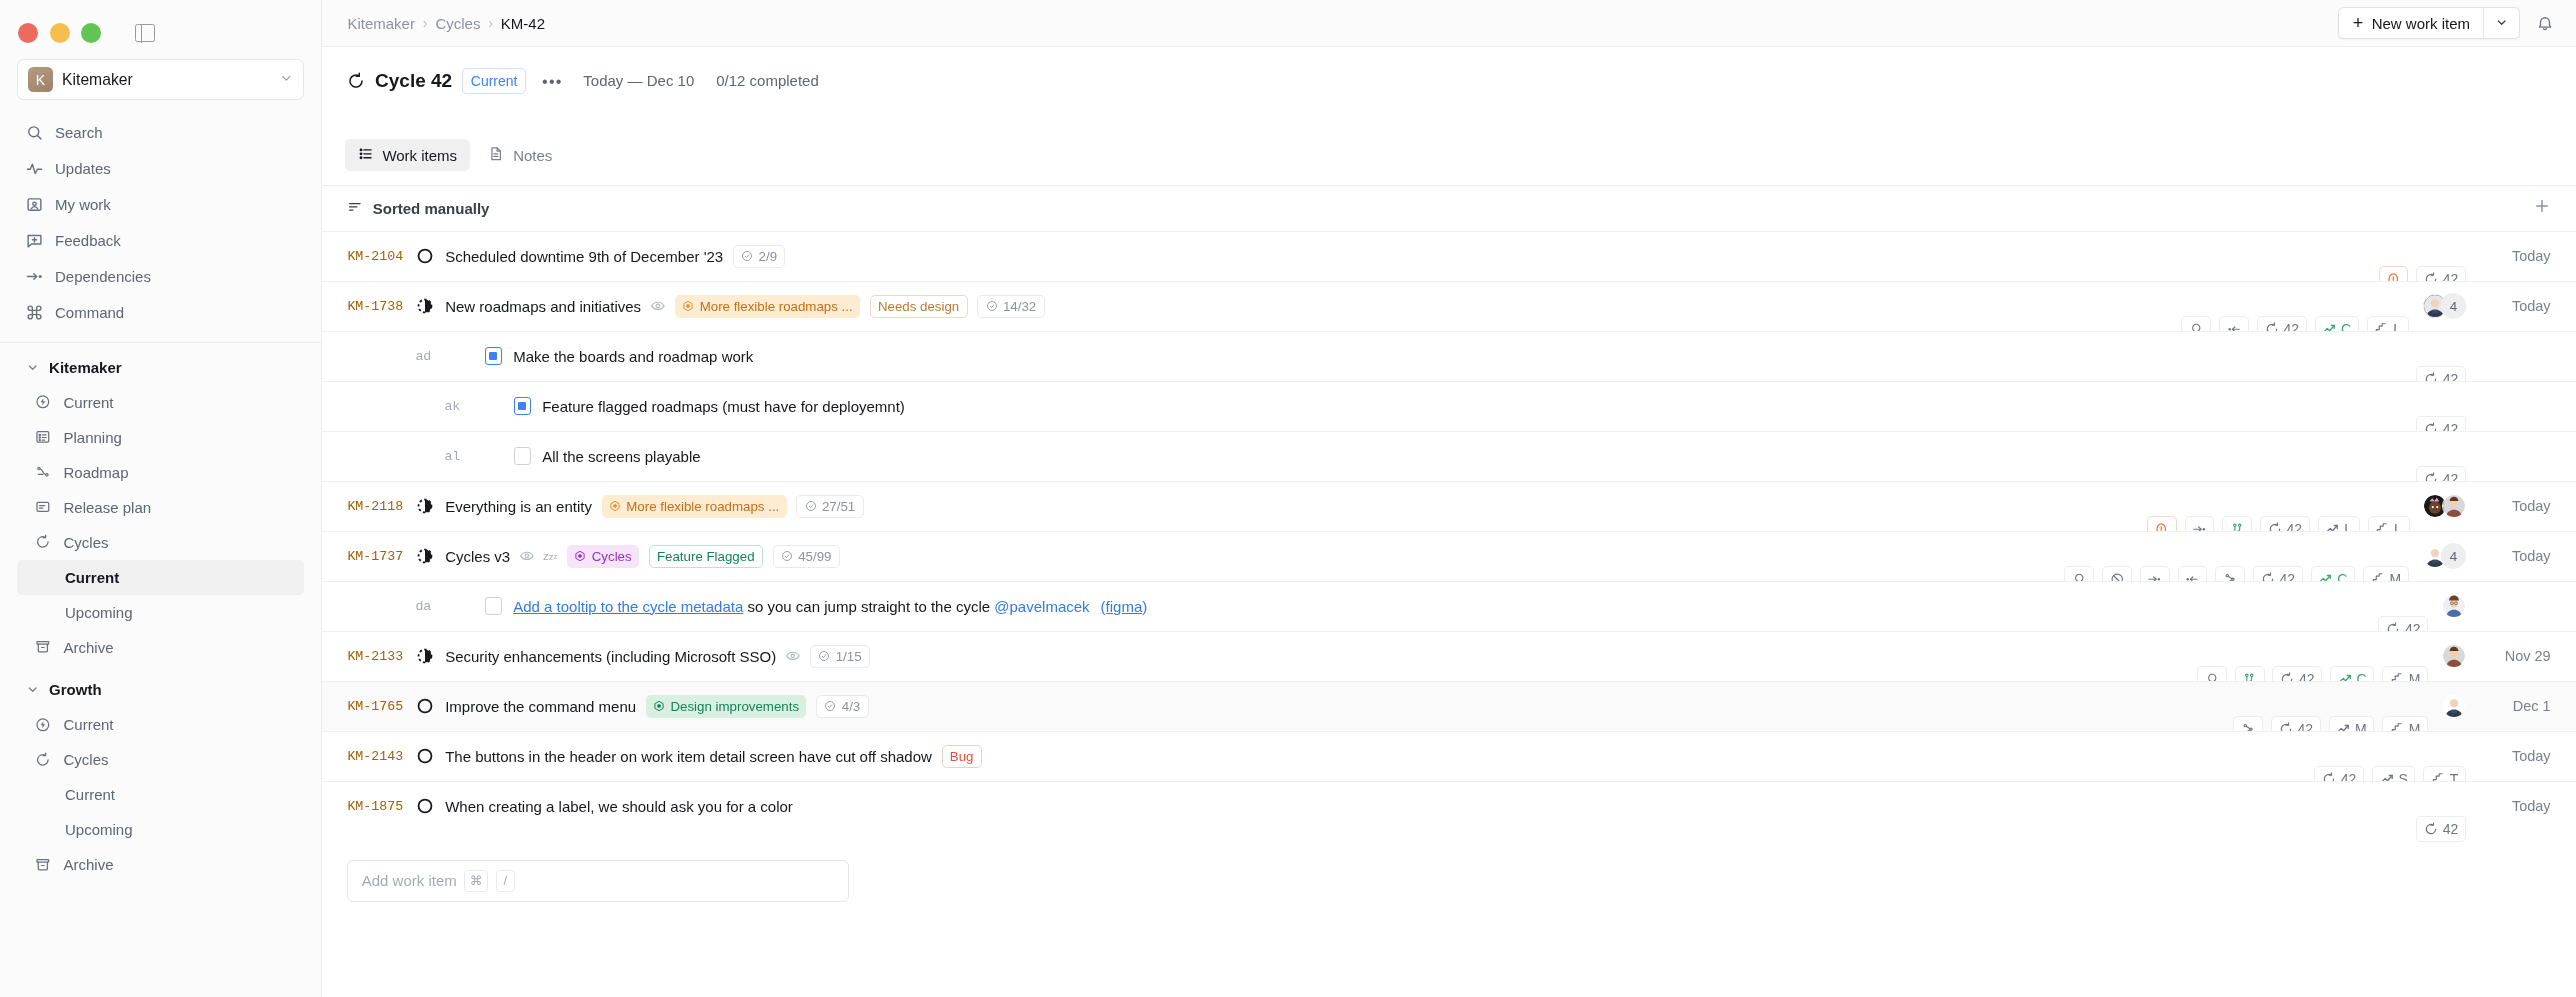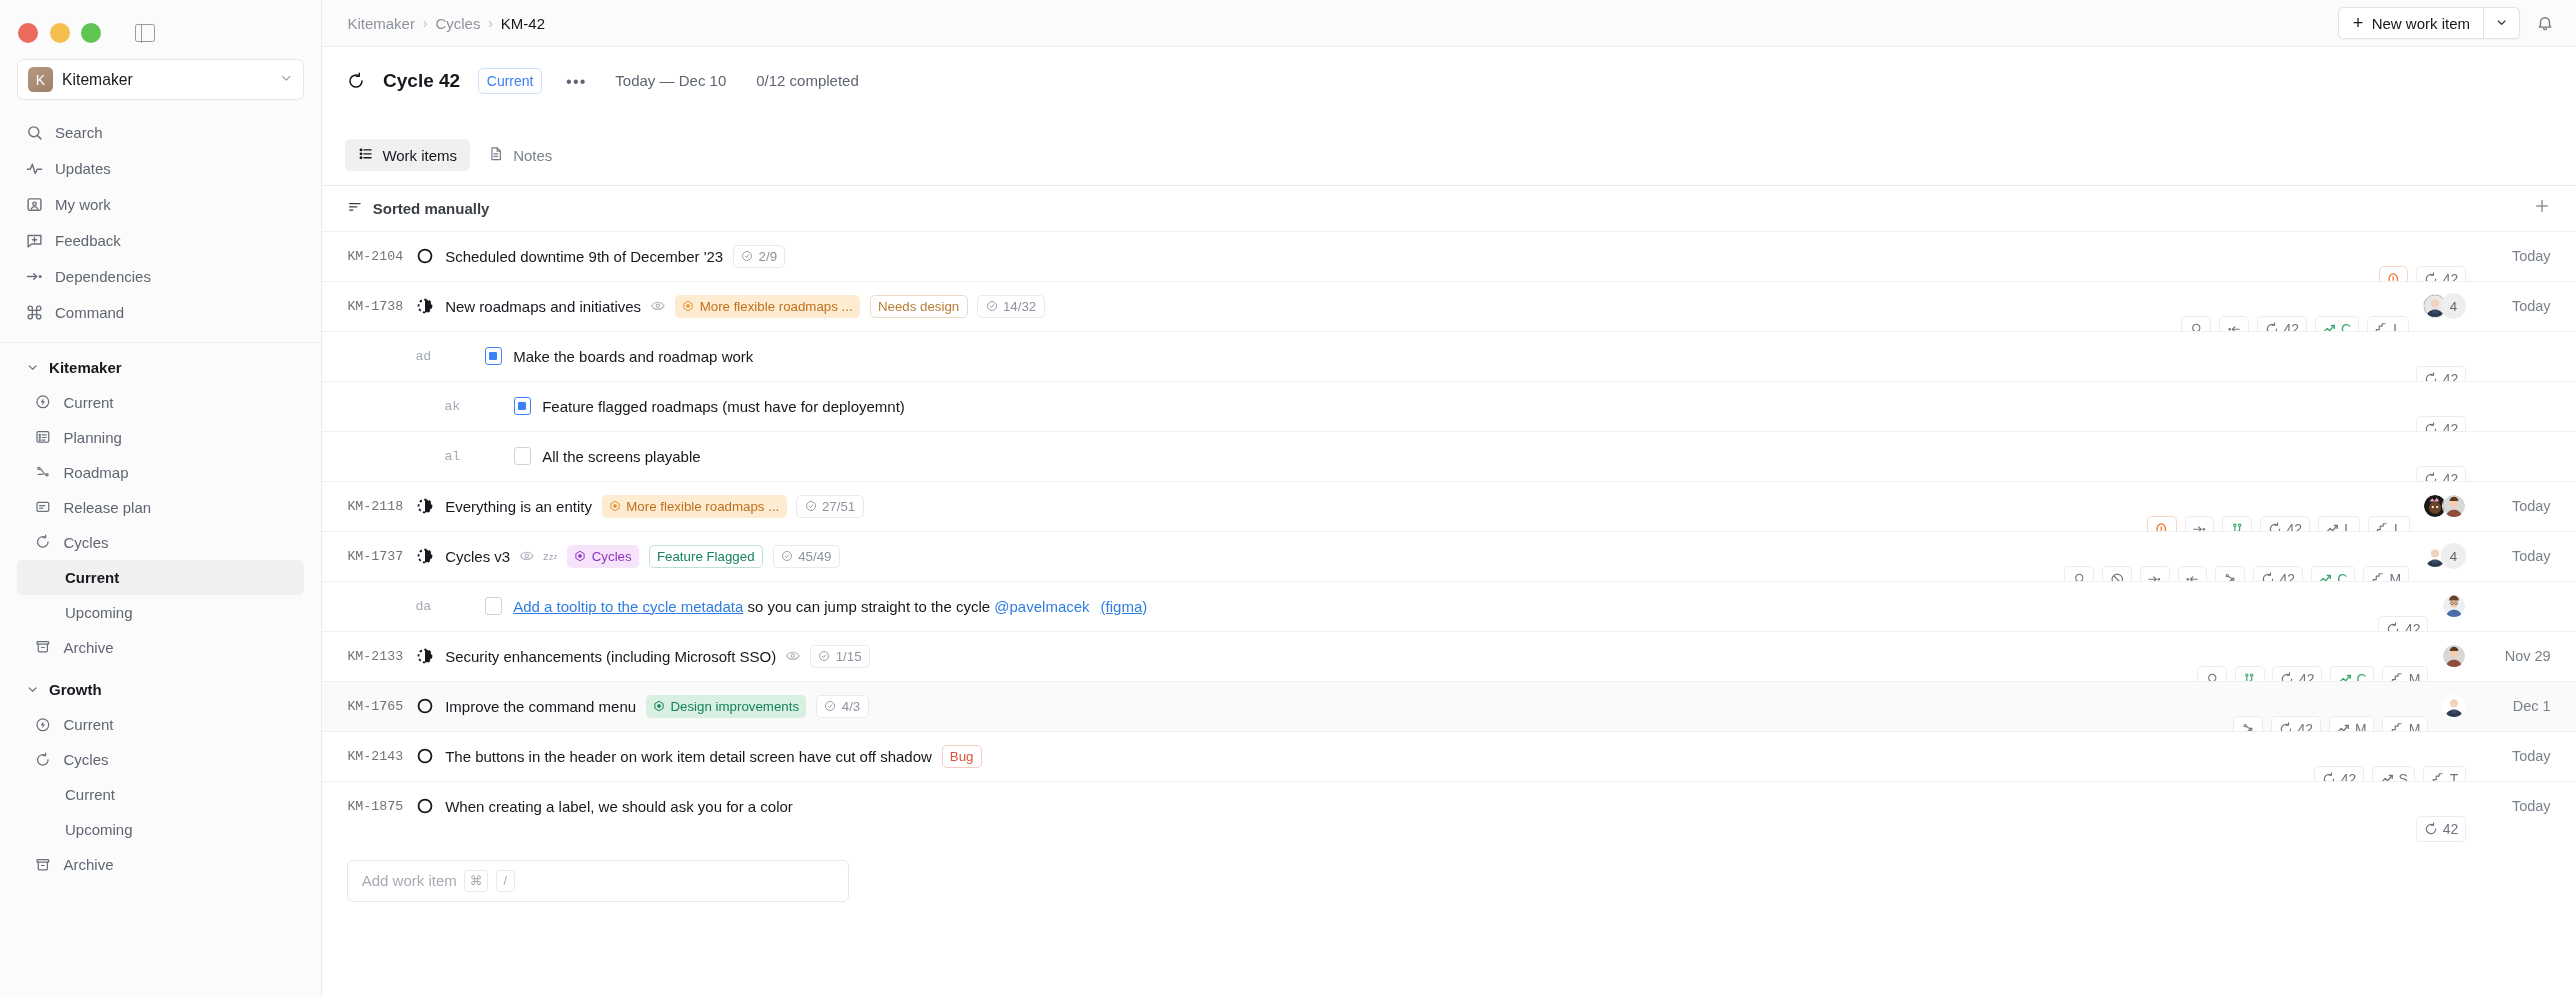--- a/index.html
+++ b/index.html
@@ -116,21 +116,21 @@
   .new-btn-caret {
     width: 36px; border-left: 0.6px solid #e2e2e4;
     display: flex; align-items: center; justify-content: center;
     color: #3b3f46; font-size: 12px; cursor: pointer;
   }
   .bell { color: #6f757f; display:flex; align-items:center; cursor:pointer; }
 
   .content { flex: 1; overflow: hidden; display: flex; flex-direction: column; background:#fff;}
 
   .cycle-head { padding: 20.6px 0 0 25.4px; }
-  .cycle-title-row { display: flex; align-items: center; gap: 8px; }
+  .cycle-title-row { display: flex; align-items: center; gap: 0; }
   .cycle-icon { color: #16181d; display:flex; align-items:center; margin-right: 9.7px; }
   .cycle-name { font-size: 19px; font-weight: 600; color: #16181d; }
   .cycle-badge {
     margin-left: 9.7px;
     border: 0.6px solid #cfe0f8; border-radius: 4.8px;
     color: #3b82f6; font-size: 14px;
     padding: 4.2px 7.9px; background: #fff;
   }
   .cycle-dots { margin-left: 15.7px; color: #5f6672; font-size: 16.3px; letter-spacing: 1.2px; cursor:pointer; line-height:1;}
   .cycle-dates { margin-left: 20.6px; font-size: 15px; color: #5f6672; }
@@ -158,21 +158,21 @@
   .row {
     display: flex; align-items: center;
     height: 50px; padding: 0 25.4px 0 25.4px;
     border-top: 0.6px solid #f0f0f1;
     background: #fff;
   }
   .row.alt { background: #fafafa; }
   .row-left { display: flex; align-items: center; gap: 0; min-width: 0; flex: 1; }
   .rid {
     font-family: "Liberation Mono", monospace;
-    font-size: 13.3px; color: #737373;
+    font-size: 13.3px; color: #a16207;
     width: 59px; flex: 0 0 59px;
     text-align: left;
   }
   .rid.sub { font-size: 13.3px; color: #a5aab3; }
   .status-ico { width: 20.6px; flex: 0 0 20.6px; display:flex; align-items:center; justify-content:center; margin: 0 9.7px 0 8.5px; }
   .row-title { font-size: 15px; color: #16181d; white-space: nowrap; }
   .row-title.sub { font-size: 15px; }
   .meta-icon { margin-left: 8.5px; display: inline-flex; align-items: center; color: #b4b9c1; }
 
   .chip {
@@ -847,21 +847,21 @@
               <span>Cycles</span>
             </span>
             <span class="chip outline-teal">
               <span>Feature Flagged</span>
             </span>
             <span class="chip outline-grey">
               <svg class="hexdot" viewBox="0 0 24 24" fill="none" stroke="#9aa0aa" stroke-width="2">
                   <circle cx="12" cy="12" r="9"></circle>
                   <polyline points="8 12 11 15 16 9"></polyline>
                 </svg>
-              <span>45/49</span>
+              <span>45/99</span>
             </span>
           </div>
           <div class="row-right">
             <span class="ibadge">
               <svg width="14.5" height="14.5" viewBox="0 0 24 24" fill="none" stroke="currentColor" stroke-width="1.8" stroke-linecap="round">
                   <path d="M9 15a6 6 0 116 0v1.6H9z"></path>
                   <line x1="9.8" y1="19" x2="14.2" y2="19"></line>
                   <line x1="10.6" y1="21.4" x2="13.4" y2="21.4"></line>
                 </svg>
             </span>

